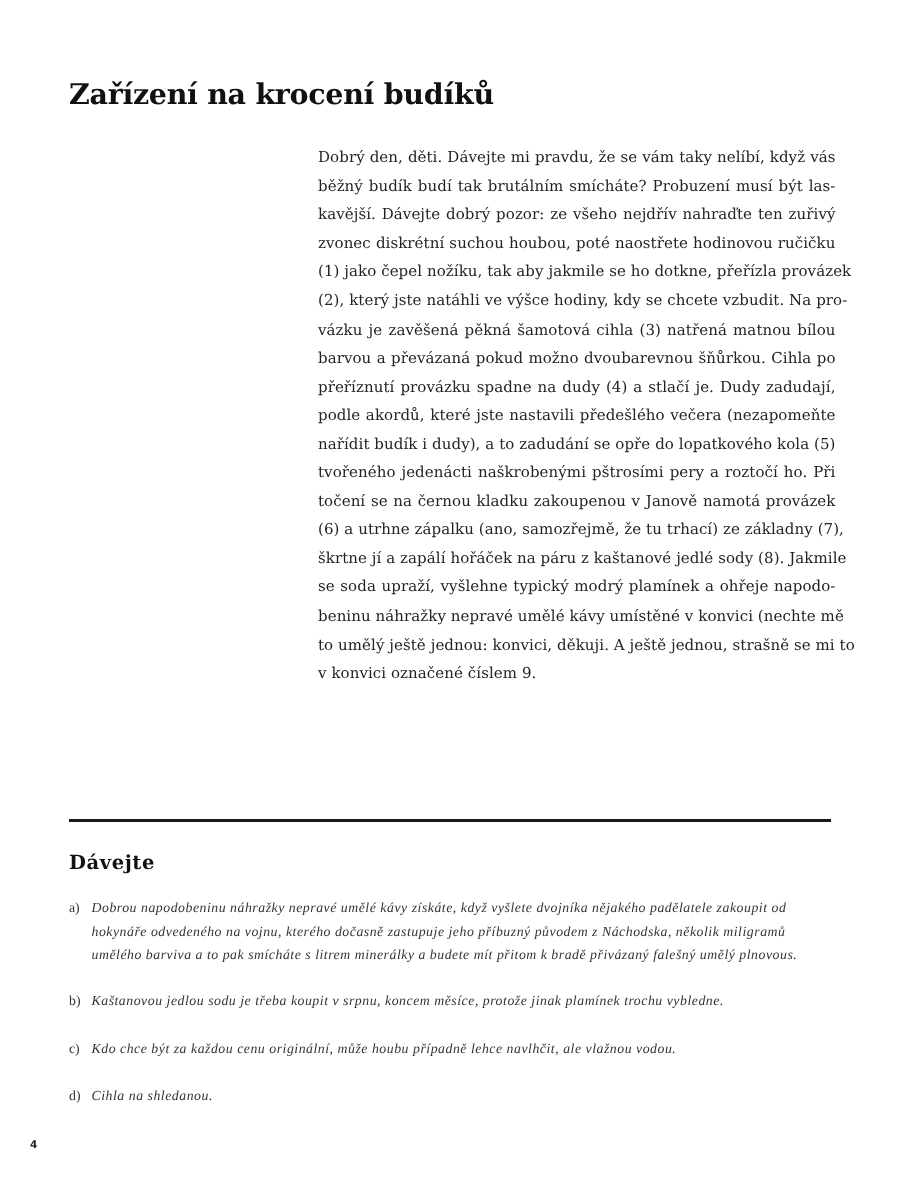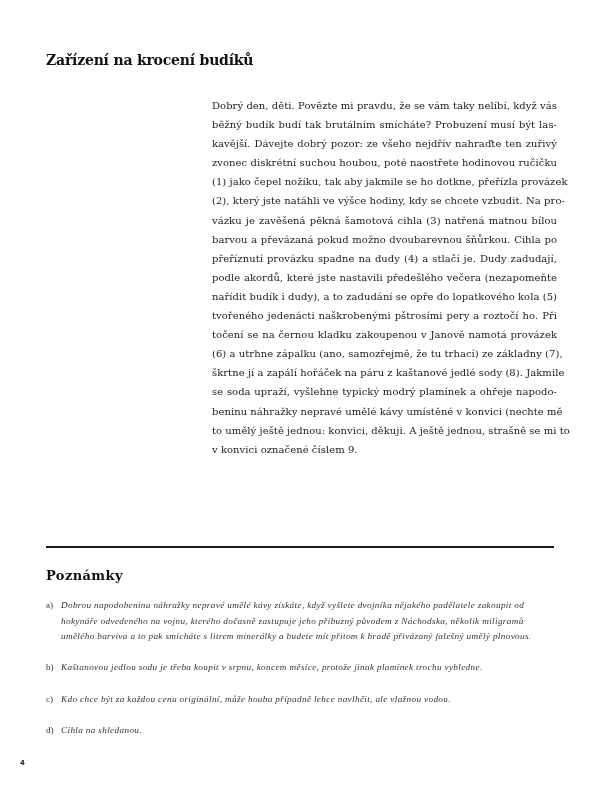--- a/index.html
+++ b/index.html
@@ -14,21 +14,21 @@
       overflow: hidden;
       color: #1a1a1a;
     }
     .page-title {
       position: absolute;
       left: 46px;
       top: 52px;
       margin: 0;
       font-family: "DejaVu Serif", serif;
       font-weight: bold;
-      font-size: 14px;
+      font-size: 19px;
       letter-spacing: -0.2px;
       color: #111;
     }
     .body-text {
       position: absolute;
       left: 212px;
       top: 96px;
       width: 345px;
       margin: 0;
       font-family: "DejaVu Serif", serif;
@@ -101,21 +101,21 @@
       font-size: 7px;
       color: #222;
     }
   </style>
 </head>
 <body>
 
 <h1 class="page-title">Zařízení na krocení budíků</h1>
 
 <div class="body-text">
-  <span class="line">Dobrý den, děti. Povězte mi pravdu, že se vám taky nelíbí, když vás</span>
+  <span class="line">Dobrý den, děti. Dávejte mi pravdu, že se vám taky nelíbí, když vás</span>
   <span class="line">běžný budík budí tak brutálním smícháte? Probuzení musí být las-</span>
   <span class="line">kavější. Dávejte dobrý pozor: ze všeho nejdřív nahraďte ten zuřivý</span>
   <span class="line">zvonec diskrétní suchou houbou, poté naostřete hodinovou ručičku</span>
   <span class="line">(1) jako čepel nožíku, tak aby jakmile se ho dotkne, přeřízla provázek</span>
   <span class="line">(2), který jste natáhli ve výšce hodiny, kdy se chcete vzbudit. Na pro-</span>
   <span class="line">vázku je zavěšená pěkná šamotová cihla (3) natřená matnou bílou</span>
   <span class="line">barvou a převázaná pokud možno dvoubarevnou šňůrkou. Cihla po</span>
   <span class="line">přeříznutí provázku spadne na dudy (4) a stlačí je. Dudy zadudají,</span>
   <span class="line">podle akordů, které jste nastavili předešlého večera (nezapomeňte</span>
   <span class="line">nařídit budík i dudy), a to zadudání se opře do lopatkového kola (5)</span>
@@ -124,21 +124,21 @@
   <span class="line">(6) a utrhne zápalku (ano, samozřejmě, že tu trhací) ze základny (7),</span>
   <span class="line">škrtne jí a zapálí hořáček na páru z kaštanové jedlé sody (8). Jakmile</span>
   <span class="line">se soda upraží, vyšlehne typický modrý plamínek a ohřeje napodo-</span>
   <span class="line">beninu náhražky nepravé umělé kávy umístěné v konvici (nechte mě</span>
   <span class="line">to umělý ještě jednou: konvici, děkuji. A ještě jednou, strašně se mi to</span>
   <span class="line last">v konvici označené číslem 9.</span>
 </div>
 
 <div class="divider"></div>
 
-<h2 class="notes-heading">Poznámky</h2>
+<h2 class="notes-heading">Dávejte</h2>
 
 <ul class="notes">
   <li class="note">
     <span class="note-marker">a)</span>
     <span class="note-text">Dobrou napodobeninu náhražky nepravé umělé kávy získáte, když vyšlete dvojníka nějakého padělatele zakoupit od hokynáře odvedeného na vojnu, kterého dočasně zastupuje jeho příbuzný původem z Náchodska, několik milig­ramů umělého barviva a to pak smícháte s litrem minerálky a budete mít přitom k bradě přivázaný falešný umělý plnovous.</span>
   </li>
   <li class="note">
     <span class="note-marker">b)</span>
     <span class="note-text">Kaštanovou jedlou sodu je třeba koupit v srpnu, koncem měsíce, protože jinak plamínek trochu vybledne.</span>
   </li>

